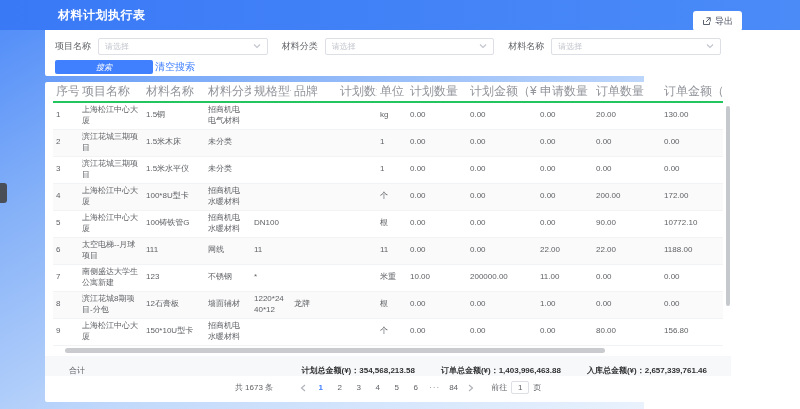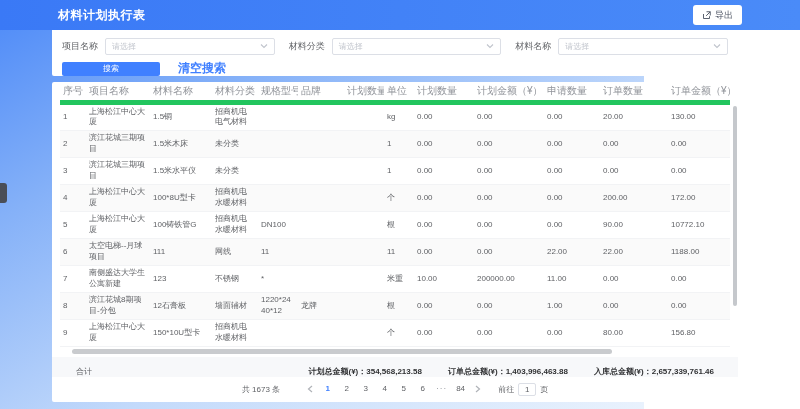--- a/index.html
+++ b/index.html
@@ -13,53 +13,53 @@
     background:linear-gradient(150deg,#4c89f8 0%,#85b1f8 28%,#c3dafb 62%,#e9f2fd 100%);
   }
   
   .topbar {
     position:absolute; left:0; top:0; width:800px; height:30px;
     background:linear-gradient(90deg,#3a79f6,#4a8bf8);
     display:flex; align-items:center;
   }
   .page-title { margin-left:58px; color:#fff; font-size:12px; font-weight:700; letter-spacing:.5px; }
   .export-btn {
-    position:absolute; right:58px; top:5px; height:20px; padding:0 9px;
+    position:absolute; right:58px; top:11px; height:20px; padding:0 9px;
     background:#fff; border:none; border-radius:3px; font-size:9px; color:#4a5160;
     display:flex; align-items:center; gap:4px; cursor:pointer;
     font-family:inherit;
   }
   
   .handle {
     position:absolute; left:0; top:183px; width:7px; height:20px;
     background:#4a4e57; border-radius:0 3px 3px 0;
   }
   
-  .card { position:absolute; left:52px; width:686px; background:#fff; border-radius:2px; }
+  .card { position:absolute; left:45px; width:686px; background:#fff; border-radius:2px; }
   .filter-card { top:30px; height:46px; padding:6px 10px 4px 10px; border-radius:0 0 2px 2px; }
   .filter-row { display:flex; align-items:center; gap:14px; height:20px; }
   .f-group { display:flex; align-items:center; flex:1; }
   .f-label { font-size:9px; color:#606266; margin-right:7px; white-space:nowrap; }
   .f-select {
     flex:1; height:17px; border:1px solid #dcdfe6; border-radius:2px; background:#fff;
     display:flex; align-items:center; padding:0 6px; cursor:pointer;
   }
   .f-ph { font-size:8px; color:#c0c4cc; flex:1; }
   .action-row { display:flex; align-items:center; margin-top:4px; }
   .search-btn {
     width:98px; height:14px; background:#4080ff; color:#fff; border:none; border-radius:2px;
-    font-size:8px; cursor:pointer; font-family:inherit;
-  }
-  .clear-link { margin-left:18px; font-size:12px; color:#4080ff; cursor:pointer; text-decoration:none;font-weight:bold; }
+    font-size:8px; cursor:pointer; font-family:inherit;font-style:italic;
+  }
+  .clear-link { margin-left:2px; font-size:10px; color:#4080ff; cursor:pointer; text-decoration:none; }
   
   .table-card { top:82px; height:320px; display:flex; flex-direction:column; }
   table { border-collapse:collapse; table-layout:fixed; width:670px; margin:0 8px; }
   thead th {
-    height:20px; font-size:10px; font-weight:400; color:#909399; text-align:left;
-    padding:0 3px; border-bottom:5px solid #22c55e; white-space:nowrap; overflow:hidden;
+    height:20px; font-size:12px; font-weight:400; color:#909399; text-align:left;
+    padding:0 3px; border-bottom:2px solid #22c55e; white-space:nowrap; overflow:hidden;
   }
   tbody td {
     height:27px; font-size:8px; color:#606266; padding:2px 3px; line-height:1.35;
     border-bottom:1px solid #f2f3f5; vertical-align:middle; overflow:hidden; word-break:break-all;
   }
   tbody tr:nth-child(even) { background:#fafafa; }
   .vscroll-thumb {
     position:absolute; right:1px; top:24px; width:4px; height:200px;
     background:#c5c8cc; border-radius:2px;
   }

